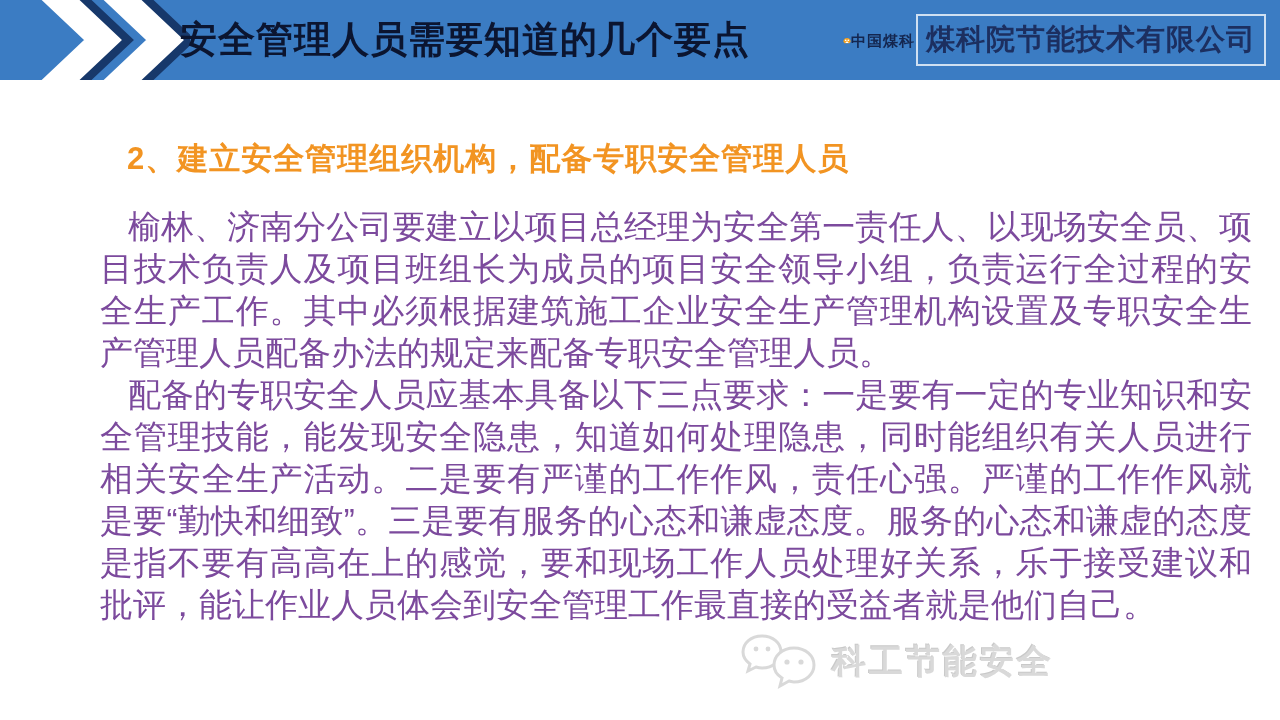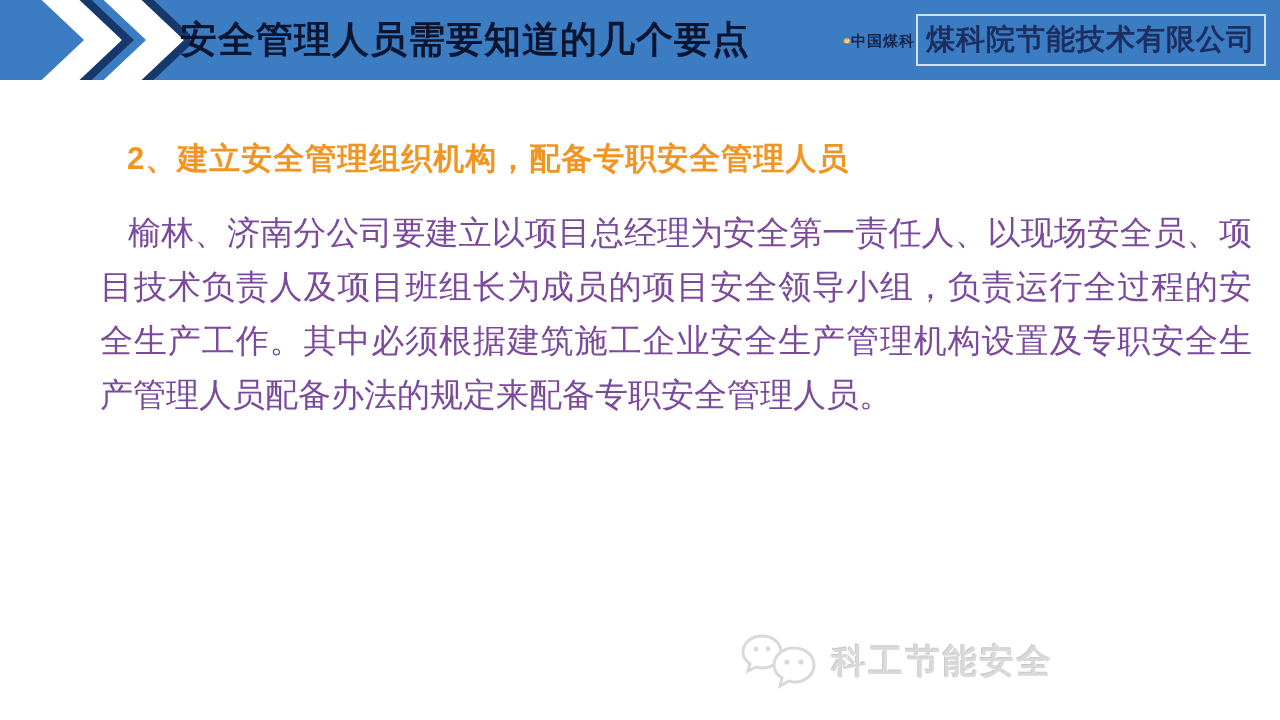--- a/index.html
+++ b/index.html
@@ -25,21 +25,21 @@
                  border:2px solid #cfe0f2; display:flex; align-items:center;
                  justify-content:center; }
   .company-box span { font-size:29px; font-weight:600; color:#1c2f60;
                       letter-spacing:1px; white-space:nowrap; }
 
   
   .content { position:absolute; left:100px; top:138px; width:1152px; }
   .section-heading { font-size:31px; font-weight:bold; color:#f29422;
                      letter-spacing:1px; margin-left:27px; margin-bottom:26px;
                      white-space:nowrap; }
-  .body-text p { font-size:33px; line-height:54px; color:#7c4a9d;
+  .body-text p { font-size:33px; line-height:42px; color:#7c4a9d;
                  text-align:justify; text-indent:28px; font-weight:400; }
 
   
   .watermark { position:absolute; right:18px; bottom:28px; display:flex;
                align-items:center; gap:10px; }
   .watermark-text { font-size:34px; font-weight:bold; color:#d9d9d9;
                     letter-spacing:3px;
                     text-shadow:1px 1px 0 #ffffff, -1px -1px 0 #c9c9c9; }
   .wechat-icon { width:84px; height:60px; }
 </style>
@@ -72,20 +72,21 @@
 
     <div class="company-box">
       <span>煤科院节能技术有限公司</span>
     </div>
   </header>
 
   <main class="content">
     <h2 class="section-heading">2、建立安全管理组织机构，配备专职安全管理人员</h2>
     <div class="body-text">
       <p>榆林、济南分公司要建立以项目总经理为安全第一责任人、以现场安全员、项目技术负责人及项目班组长为成员的项目安全领导小组，负责运行全过程的安全生产工作。其中必须根据建筑施工企业安全生产管理机构设置及专职安全生产管理人员配备办法的规定来配备专职安全管理人员。</p>
+      <p>配备的专职安全人员应基本具备以下三点要求：一是要有一定的专业知识和安全管理技能，能发现安全隐患，知道如何处理隐患，同时能组织有关人员进行相关安全生产活动。二是要有严谨的工作作风，责任心强。严谨的工作作风就是要“勤快和细致”。三是要有服务的心态和谦虚态度。服务的心态和谦虚的态度是指不要有高高在上的感觉，要和现场工作人员处理好关系，乐于接受建议和批评，能让作业人员体会到安全管理工作最直接的受益者就是他们自己。</p>
     </div>
   </main>
 
   <div class="watermark">
     <svg class="wechat-icon" viewBox="0 0 84 60" aria-hidden="true">
       <g fill="#ffffff" stroke="#d9d9d9" stroke-width="3">
         <path d="M 24,4 C 13,4 5,11 5,20 C 5,25 8,29 12,32 L 10,39 L 18,35
                  C 20,35.6 22,36 24,36 C 35,36 43,29 43,20 C 43,11 35,4 24,4 Z"></path>
       </g>
       <g fill="#ffffff" stroke="#d9d9d9" stroke-width="3">

